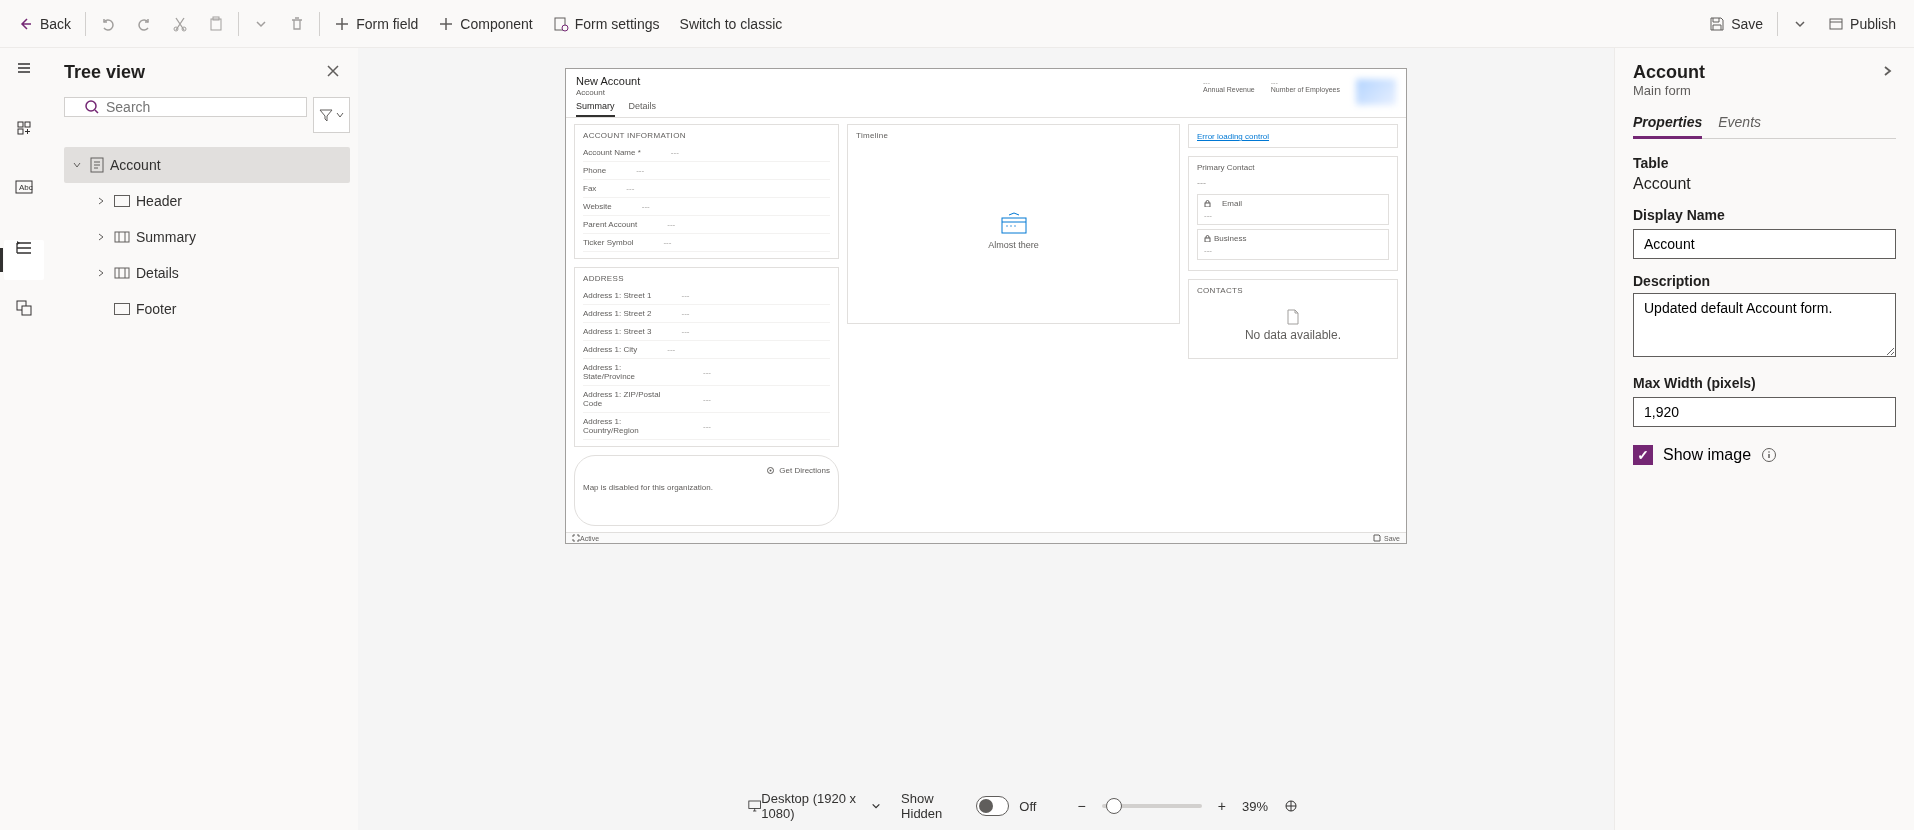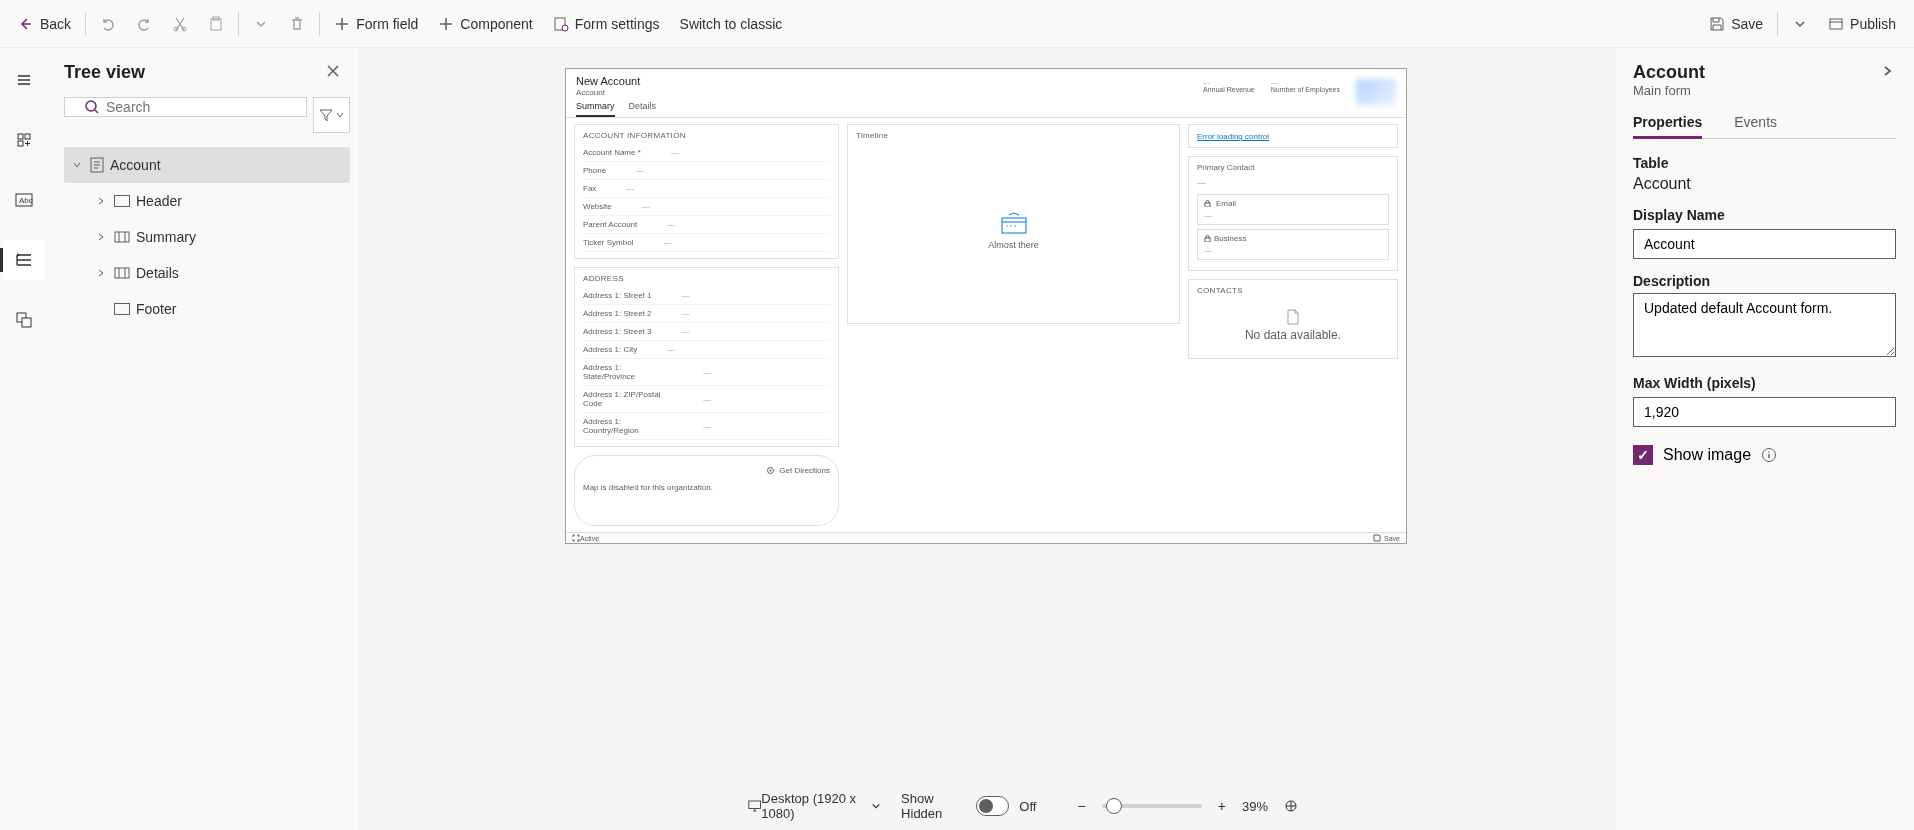--- a/index.html
+++ b/index.html
@@ -11,21 +11,21 @@
     .tb-btn.disabled { color: #a19f9d; cursor: default; }
     .tb-sep { width: 1px; height: 24px; background: #d2d0ce; margin: 0 4px; }
     .tb-icon { width: 16px; height: 16px; display: inline-flex; align-items: center; justify-content: center; }
     .tb-right { margin-left: auto; display: flex; align-items: center; }
 
     
     .main-area { flex: 1; display: flex; overflow: hidden; }
 
     
     .left-rail { width: 48px; background: #faf9f8; display: flex; flex-direction: column; align-items: center; padding-top: 12px; gap: 20px; }
-    .rail-btn { width: 40px; height: 40px; display: flex; align-items: center; justify-content: center; cursor: pointer; border-radius: 2px; background: transparent; border: none; color: #be185d; position: relative; }
+    .rail-btn { width: 40px; height: 40px; display: flex; align-items: flex-start; justify-content: center; cursor: pointer; border-radius: 2px; background: transparent; border: none; color: #be185d; position: relative; }
     .rail-btn.active { background: #fff; }
     .rail-btn.active::before { content: ""; position: absolute; left: -4px; top: 8px; bottom: 8px; width: 3px; background: #323130; }
 
     
     .tree-panel { width: 310px; background: #faf9f8; padding: 12px 8px 12px 16px; display: flex; flex-direction: column; }
     .tree-header { display: flex; justify-content: space-between; align-items: center; margin-bottom: 12px; padding-right: 6px;}
     .tree-title { font-size: 18px; font-weight: 600; color: #201f1e; }
     .tree-close { background: none; border: none; cursor: pointer; font-size: 14px; color: #605e5c; padding: 4px; }
     .tree-search-row { display: flex; gap: 6px; margin-bottom: 8px; }
     .tree-search { flex: 1; height: 20px; border: 1px solid #d2d0ce; background: #fff; display: flex; align-items: center; padding: 0 19px; gap: 6px; }
@@ -79,21 +79,21 @@
     .cf-toggle { width: 40px; height: 20px; border-radius: 10px; background: #fff; border: 1px solid #605e5c; position: relative; display: inline-block;}
     .cf-toggle::after { content: ""; width: 14px; height: 14px; border-radius: 50%; background: #605e5c; position: absolute; top: 2px; left: 2px;}
     .cf-slider { width: 120px; height: 4px; background: #d2d0ce; border-radius: 2px; position: relative; }
     .cf-slider::after { content: ""; width: 14px; height: 14px; border-radius: 50%; border: 1px solid #605e5c; background: #fff; position: absolute; top: -6px; left: 4px;}
 
     
     .prop-panel { width: 300px; background: #faf9f8; padding: 14px 18px; overflow-y: auto; border-left: 1px solid #edebe9;}
     .prop-header { display: flex; justify-content: space-between; align-items: flex-start; margin-bottom: 10px;}
     .prop-title { font-size: 18px; font-weight: 600; color: #201f1e; }
     .prop-sub { font-size: 13px; color: #605e5c; }
-    .prop-tabs { display: flex; gap: 32px; border-bottom: 1px solid #d2d0ce; margin-bottom: 16px; }
+    .prop-tabs { display: flex; gap: 16px; border-bottom: 1px solid #d2d0ce; margin-bottom: 16px; font-style: italic; }
     .prop-tab { padding: 6px 0; font-size: 14px; color: #605e5c; cursor: pointer; }
     .prop-tab.active { color: #201f1e; font-weight: 600; border-bottom: 3px solid #742774; margin-bottom: -1px;}
     .prop-label { font-size: 14px; font-weight: 600; color: #201f1e; margin-top: 14px; margin-bottom: 4px; }
     .prop-value { font-size: 16px; color: #201f1e; }
     .prop-input { width: 100%; padding: 6px 10px; font-size: 14px; border: 1px solid #605e5c; background: #fff; margin-top: 2px;}
     .prop-textarea { width: 100%; padding: 6px 10px; font-size: 14px; border: 1px solid #605e5c; background: #fff; min-height: 64px; resize: vertical; font-family: inherit;}
     .prop-check { display: flex; align-items: center; gap: 10px; margin-top: 18px;}
     .prop-check .box { width: 20px; height: 20px; background: #742774; display: inline-flex; align-items: center; justify-content: center; color: #fff; font-size: 14px; font-weight: bold;}
   </style>
 </head>
@@ -444,21 +444,21 @@
           </div>
         </div>
         <div class="cv-col c3">
           <div class="cv-card">
             <span class="cv-link">Error loading control</span>
           </div>
           <div class="cv-card">
             <div class="ctitle" style="font-size:8px; letter-spacing:0;">Primary Contact</div>
             <div style="padding:2px 0 6px 0; color:#a19f9d">---</div>
             <div class="cv-side-sub">
-              <div style="display:flex;gap:5px;align-items:center;">
+              <div style="display:flex;gap:11px;align-items:center;">
                   <svg width="7" height="7" viewBox="0 0 7 7">
                     <rect x="1" y="3" width="5" height="4" stroke="#605e5c" fill="none"></rect>
                     <path d="M2 3 V2 A1.5 1.5 0 0 1 5 2 V3" stroke="#605e5c" fill="none"></path>
                   </svg>
                   <span>Email</span>
                 </div>
               <div style="color:#a19f9d; padding-top:3px;">---</div>
             </div>
             <div class="cv-side-sub">
               <div style="display:flex;gap:3px;align-items:center;">

